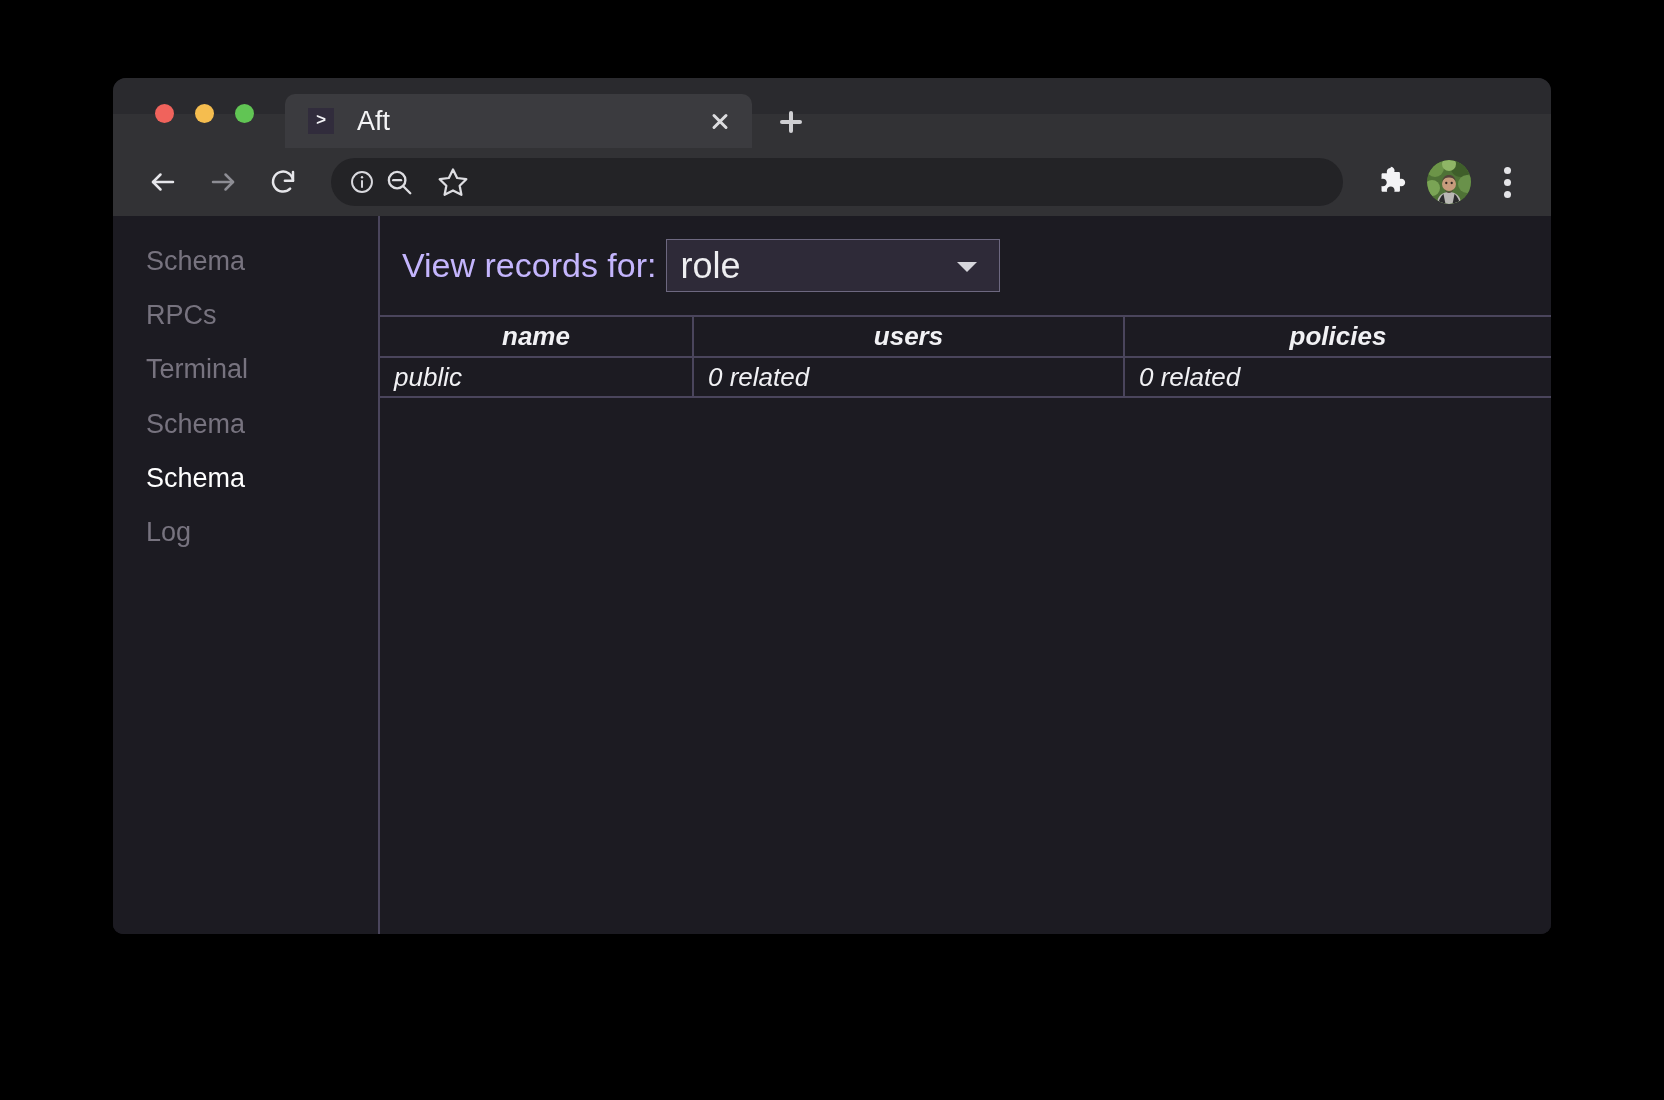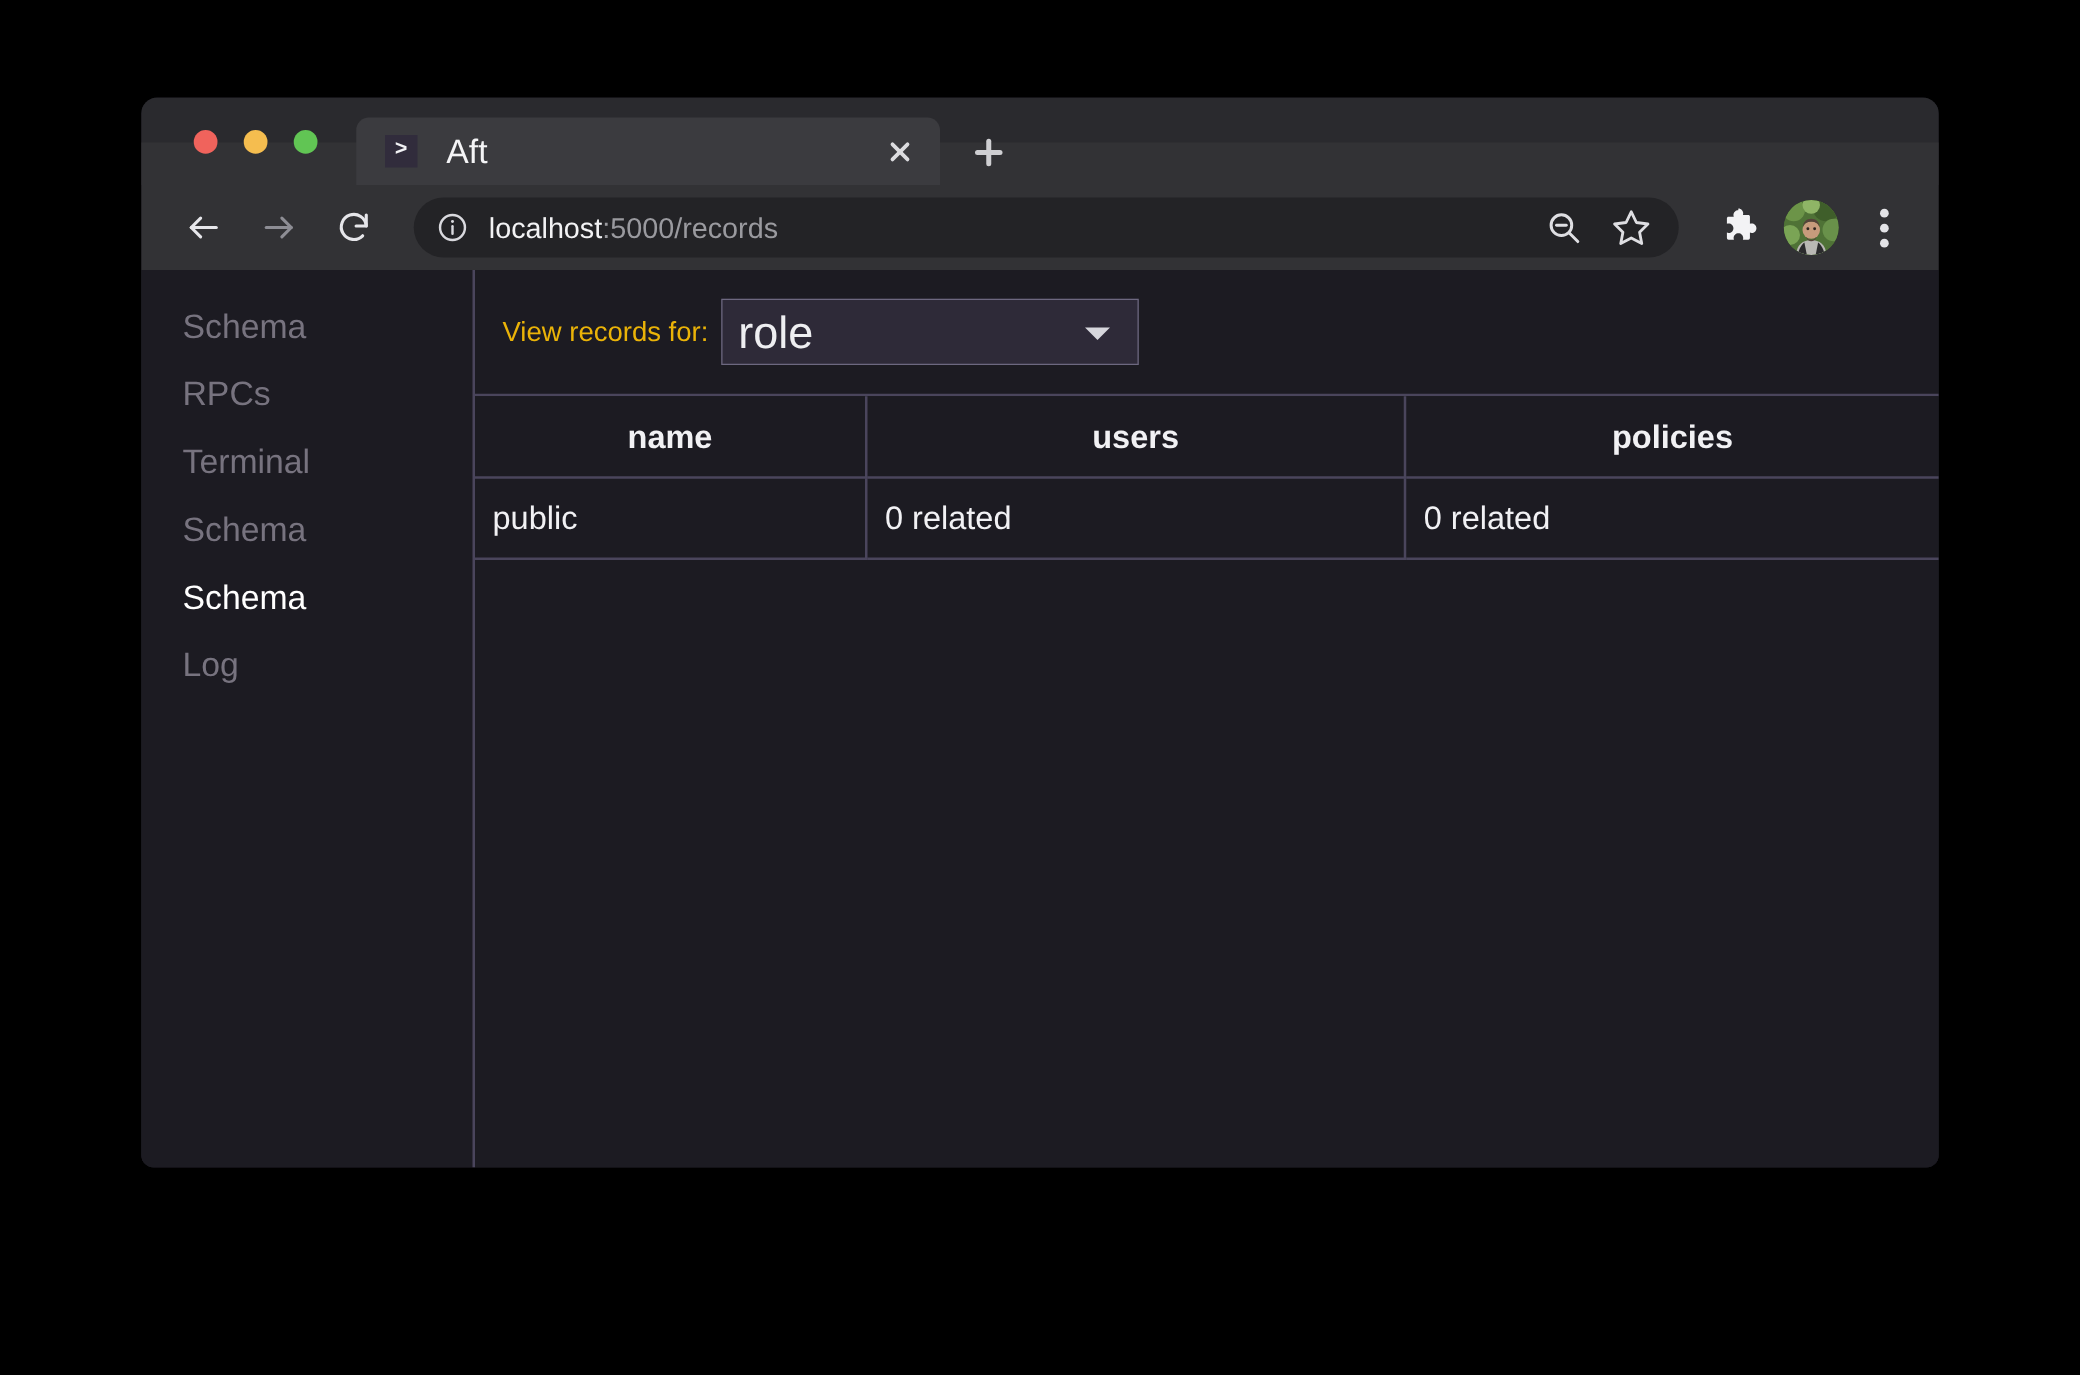--- a/index.html
+++ b/index.html
@@ -230,22 +230,22 @@
   #records-filter-bar {
     height: 101px;
     flex: 0 0 101px;
     display: flex;
     align-items: center;
     padding-left: 22px;
     background: #1c1b22;
     border-bottom: 2px solid #4a455c;
   }
   #records-filter-label {
-    font-size: 22px;
-    color: #eab308;
+    font-size: 34px;
+    color: #c4b5fd;
     white-space: nowrap;
   }
   #record-type-select {
     margin-left: 10px;
     width: 334px;
     height: 53px;
     background: #2e2a38;
     border: 1px solid #6d6880;
     display: flex;
     align-items: center;
@@ -270,24 +270,25 @@
   #records-table {
     width: 100%;
     border-collapse: collapse;
     table-layout: fixed;
     background: #1c1b22;
   }
   #records-table th,
   #records-table td {
     border-bottom: 2px solid #4a455c;
     border-right: 2px solid #4a455c;
-    height: 65px;
+    height: 40px;
     padding: 0 14px;
     font-size: 26px;
     color: #f1f1f4;
+    font-style: italic;
   }
   #records-table th {
     font-weight: 700;
     text-align: center;
   }
   #records-table td {
     text-align: left;
     font-weight: 400;
   }
   #records-table th:last-child,
@@ -345,21 +346,20 @@
     </div>
 
     <div id="address-bar">
       <span id="site-info-icon">
         <svg width="26" height="26" viewBox="0 0 24 24" fill="none" stroke="#d9d9de" stroke-width="1.8" stroke-linecap="round">
           <circle cx="12" cy="12" r="9.2"></circle>
           <line x1="12" y1="11" x2="12" y2="16.6"></line>
           <circle cx="12" cy="7.6" r="1.1" fill="#d9d9de" stroke="none"></circle>
         </svg>
       </span>
-      <span id="url-text"><b>localhost</b><span>:5000/records</span></span>
 
       <span class="nav-icon-button" id="zoom-out-button">
         <svg width="30" height="30" viewBox="0 0 24 24" fill="none" stroke="#dedee2" stroke-width="1.9" stroke-linecap="round">
           <circle cx="10.5" cy="10.5" r="6.6"></circle>
           <line x1="15.4" y1="15.4" x2="21" y2="21"></line>
           <line x1="7.4" y1="10.5" x2="13.6" y2="10.5"></line>
         </svg>
       </span>
 
       <span class="nav-icon-button" id="bookmark-button">

